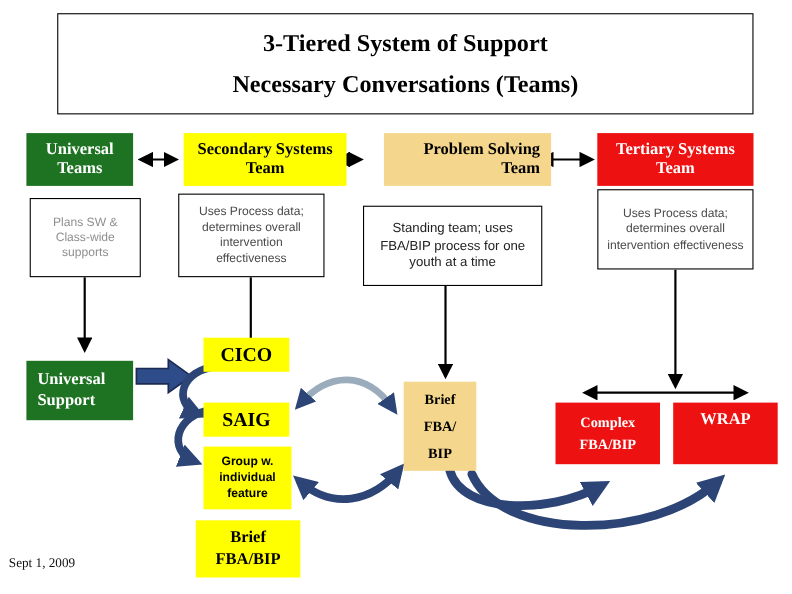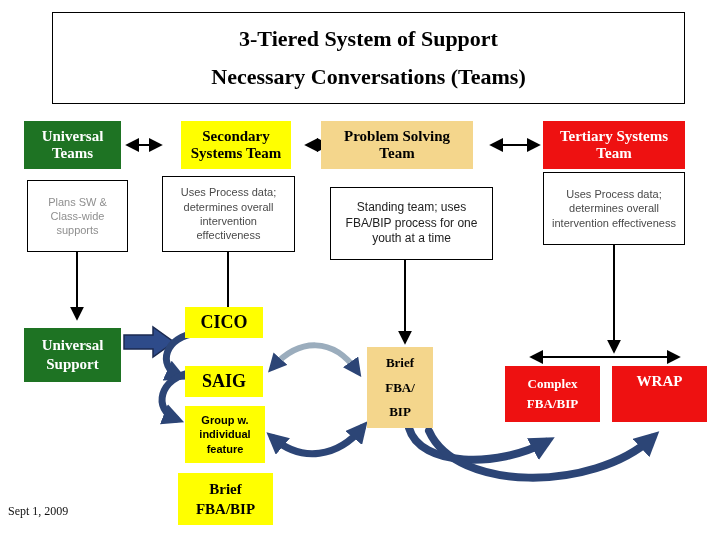--- a/index.html
+++ b/index.html
@@ -6,35 +6,35 @@
   .slide{position:relative;width:720px;height:540px;background:#fff;overflow:hidden;
          font-family:"Liberation Serif",serif;color:#000;}
   
   .title-box{position:absolute;left:52px;top:12px;width:631px;height:90px;border:1px solid #000;
              display:flex;flex-direction:column;justify-content:space-evenly;align-items:center;text-align:center;}
   .title-line{font-weight:bold;font-size:22px;line-height:1;}
   
   .team{position:absolute;top:121px;height:48px;display:flex;align-items:center;justify-content:center;
         text-align:center;font-weight:bold;font-size:15px;line-height:1.15;box-sizing:border-box;}
   .t-universal{left:24px;width:97px;background:var(--green,#1e7323);color:#fff;padding:0 8px;}
-  .t-secondary{left:181px;width:110px;background:var(--yellow,#ffff00);padding:0 8px;}
-  .t-problem{left:321px;width:152px;background:var(--tan,#f4d68c);padding:0 10px;}
+  .t-secondary{left:167px;width:148px;background:var(--yellow,#ffff00);padding:0 8px;}
+  .t-problem{left:349px;width:152px;background:var(--tan,#f4d68c);padding:0 10px;text-align:right;}
   .t-tertiary{left:543px;width:142px;background:var(--red,#ee1111);color:#fff;padding:0 14px;}
   
   .desc{position:absolute;background:#fff;border:1px solid #000;display:flex;align-items:center;justify-content:center;
         text-align:center;font-family:"Liberation Sans",sans-serif;font-size:11px;line-height:1.3;
         padding:2px 4px;box-sizing:border-box;}
   .d1{left:27px;top:180px;width:101px;height:72px;color:#8f8f8f;}
   .d2{left:162px;top:176px;width:133px;height:76px;color:#4a4a4a;}
   .d3{left:330px;top:187px;width:163px;height:73px;color:#222;font-size:12px;}
   .d4{left:543px;top:172px;width:142px;height:73px;color:#4a4a4a;}
   
   .u-support{position:absolute;left:24px;top:328px;width:97px;height:54px;background:var(--green,#1e7323);
              color:#fff;font-weight:bold;font-size:15px;display:flex;align-items:center;justify-content:center;
-             text-align:center;line-height:1.25;padding:0 10px;box-sizing:border-box;}
+             line-height:1.25;padding:0 10px;box-sizing:border-box;}
   .ybox{position:absolute;background:var(--yellow,#ffff00);font-weight:bold;display:flex;align-items:center;justify-content:center;}
   .cico{left:185px;top:307px;width:78px;height:31px;font-size:18px;}
   .saig{left:185px;top:366px;width:78px;height:31px;font-size:18px;}
   .group{left:185px;top:406px;width:80px;height:57px;font-family:Liberation Sans, sans-serif;font-size:11px;
          line-height:1.3;flex-direction:column;text-align:center;}
   .brief-y{left:178px;top:473px;width:95px;height:52px;font-size:15px;line-height:1.35;flex-direction:column;text-align:center;}
   .brief-t{position:absolute;left:367px;top:347px;width:66px;height:81px;background:var(--tan,#f4d68c);
            font-weight:bold;font-size:13px;display:flex;flex-direction:column;align-items:center;
            justify-content:space-evenly;text-align:center;}
   .rbox{position:absolute;background:var(--red,#ee1111);color:#fff;font-weight:bold;box-sizing:border-box;}

